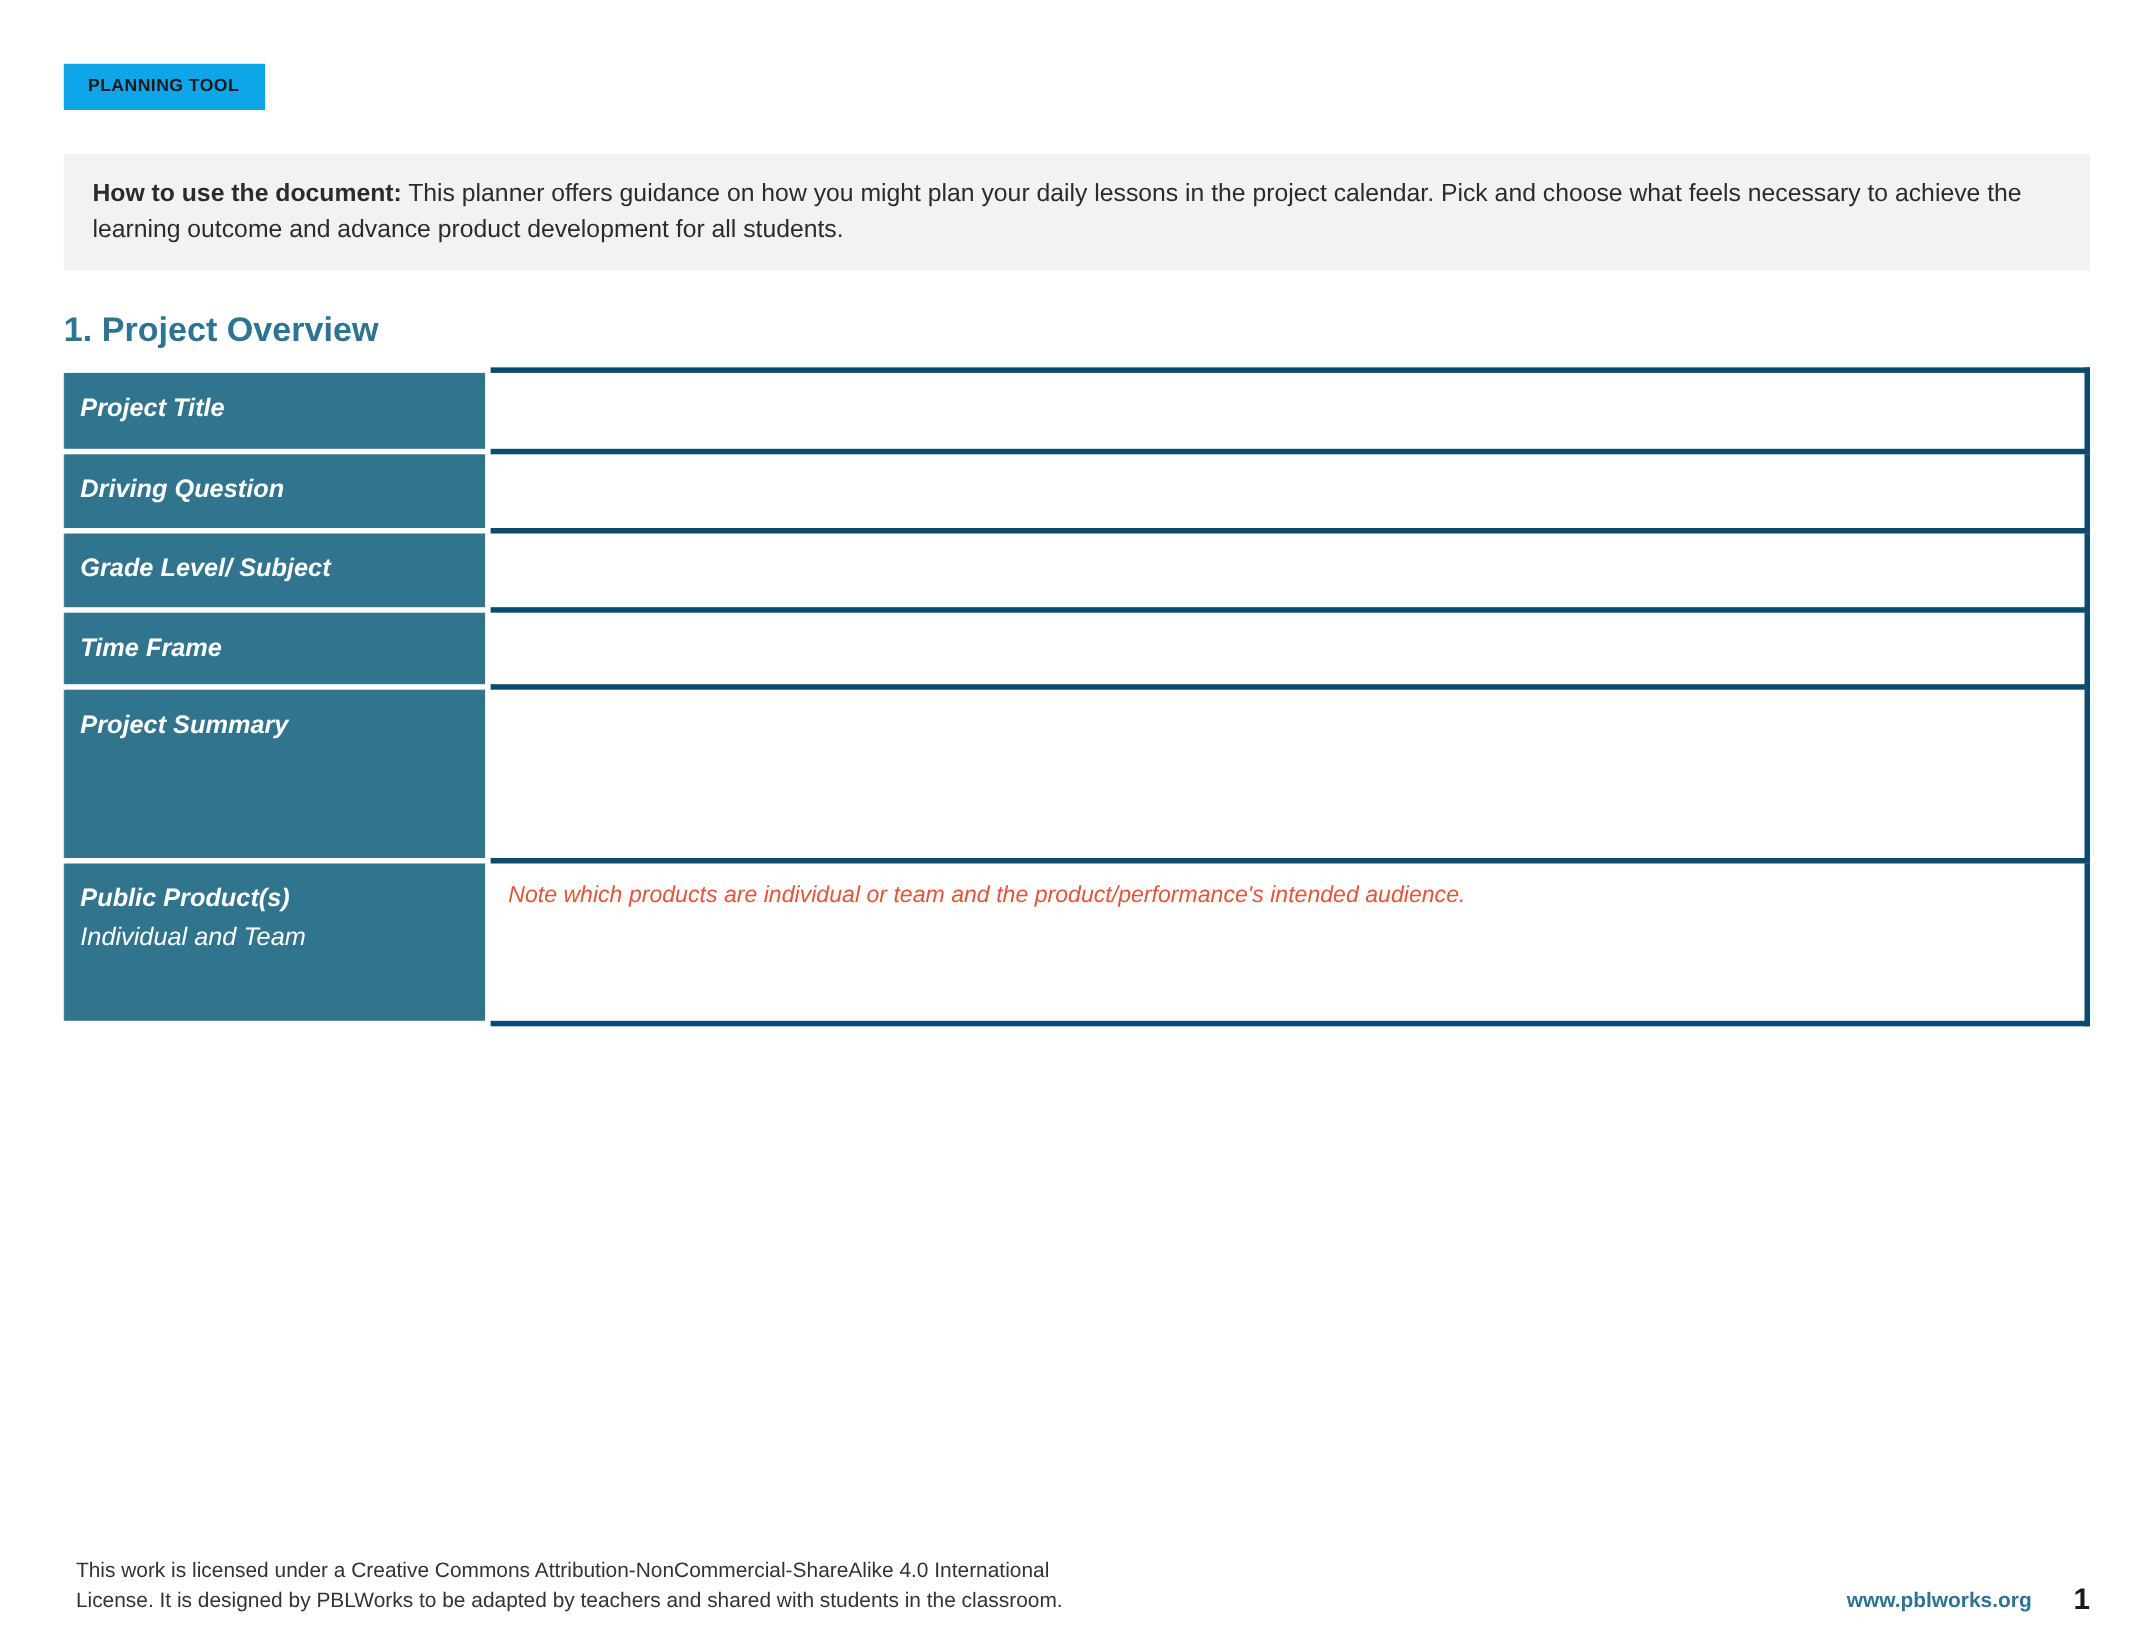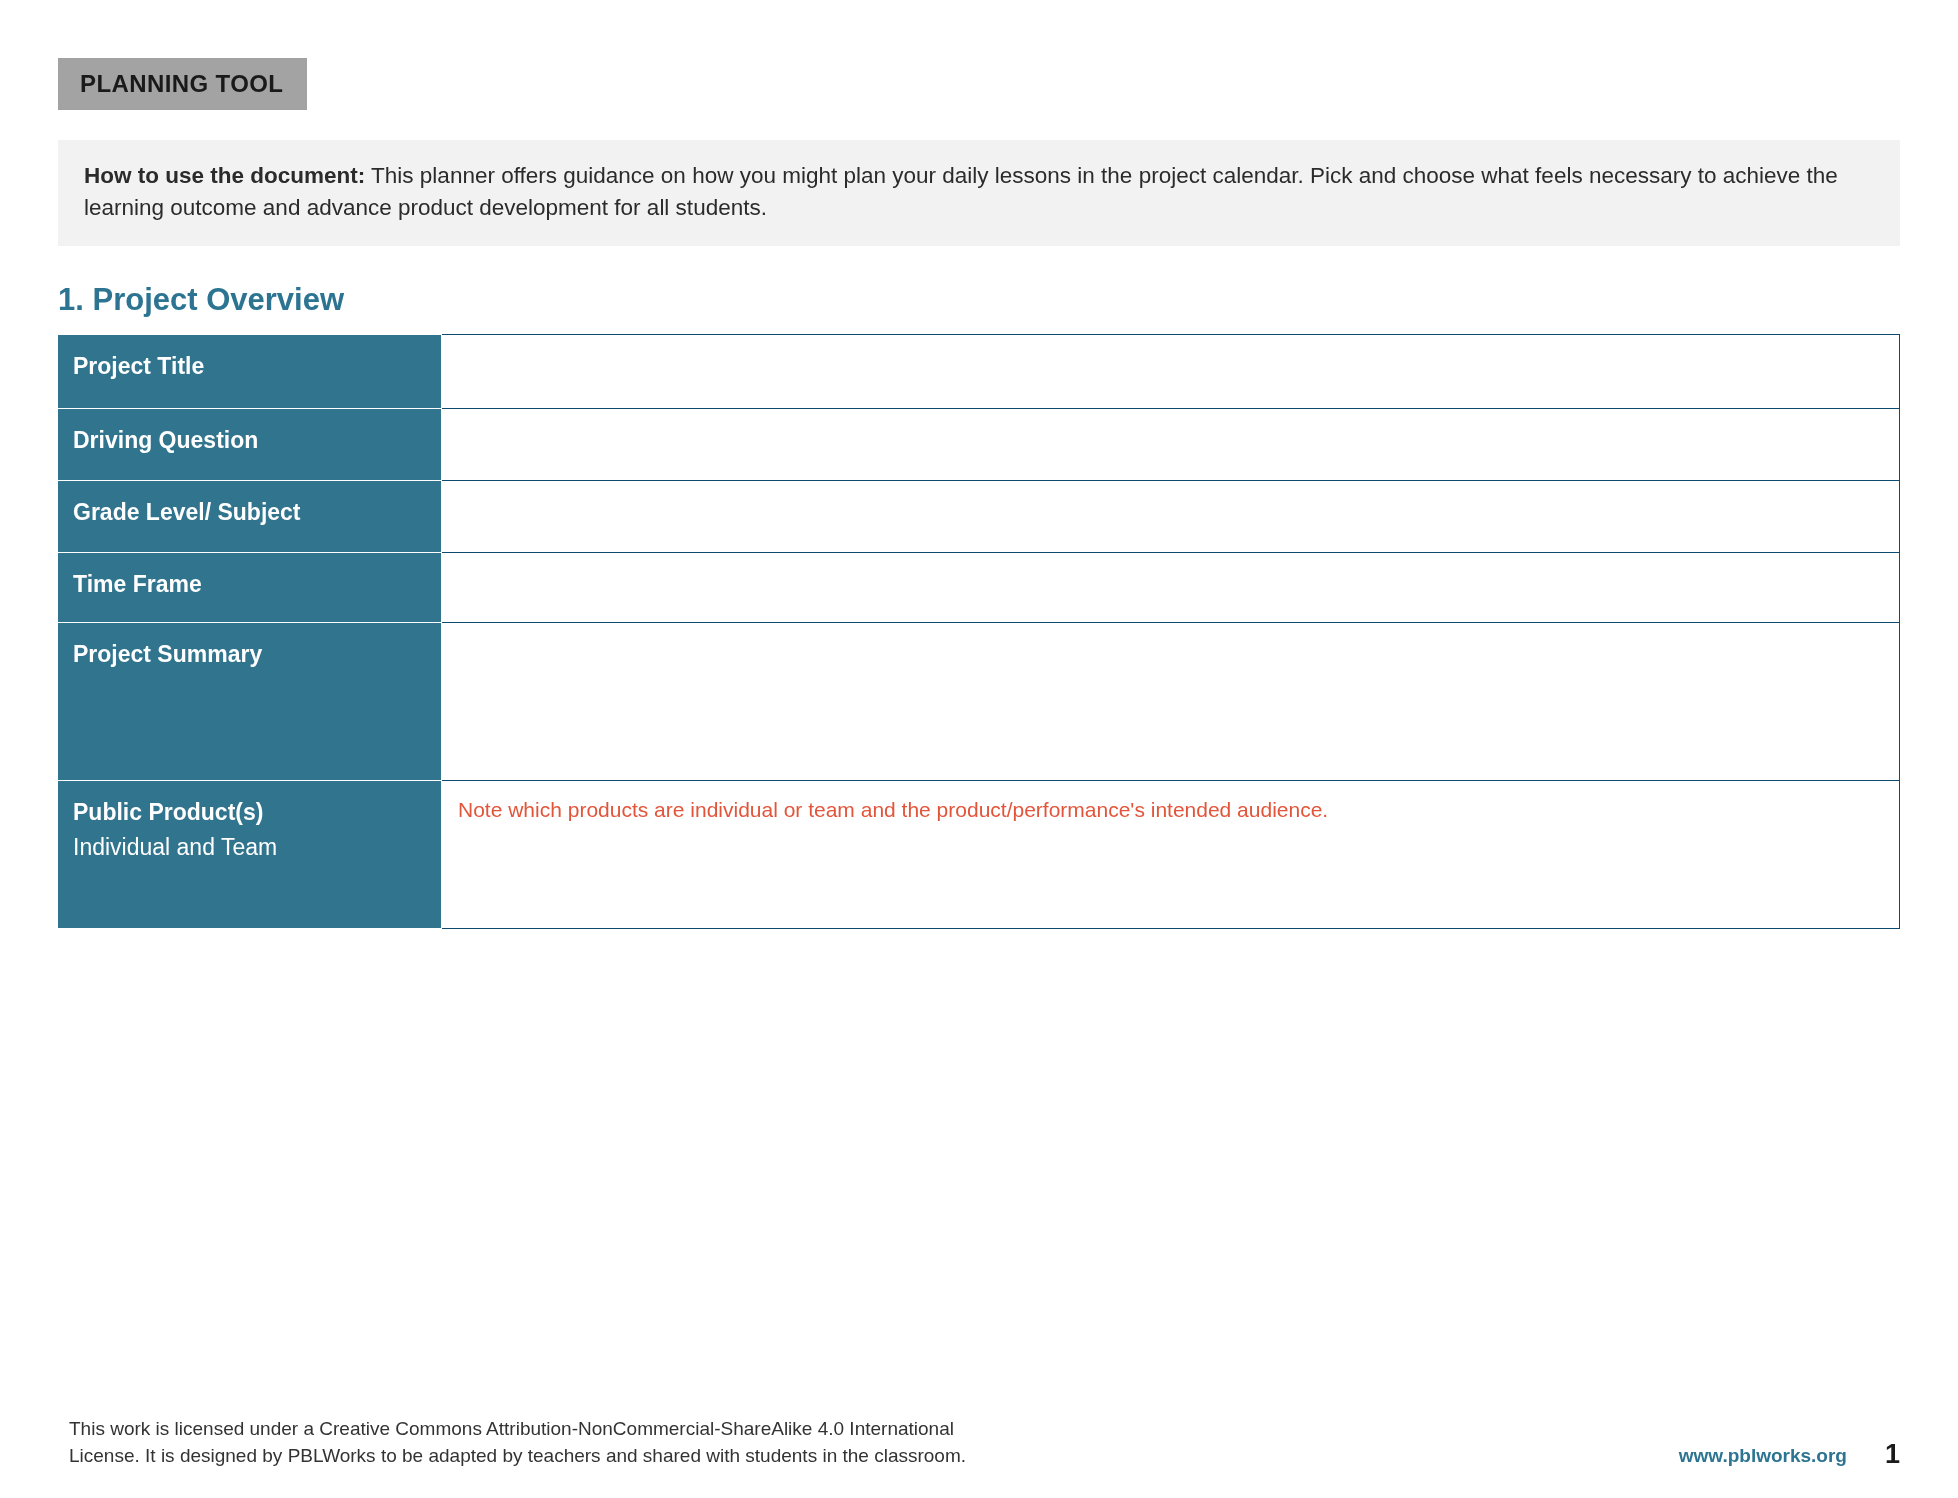--- a/index.html
+++ b/index.html
@@ -25,24 +25,24 @@
 
   
   .header {
     position: relative;
     height: 140px;
   }
   .badge {
     position: absolute;
     left: 0;
     top: 58px;
-    background: #a3a3a3;
+    background: #0ea5e9;
     color: #1a1a1a;
     font-weight: bold;
-    font-size: 24px;
+    font-size: 16px;
     letter-spacing: 0.4px;
     padding: 12px 24px 12px 22px;
   }
   .logo-block {
     position: absolute;
     right: 0;
     top: 10px;
     text-align: right;
   }
   .logo-kicker {
@@ -125,23 +125,24 @@
     margin: 36px 0 16px 0;
   }
 
   
   .tbl {
     border-collapse: collapse;
     width: 1842px;
     table-layout: fixed;
   }
   .tbl td {
-    border: 1px solid #0c4a6e;
+    border: 5px solid #0c4a6e;
     vertical-align: top;
     padding: 0;
+    font-style: italic;
   }
   .lbl {
     width: 368px;
     background: #31748e;
     color: #ffffff;
     font-weight: bold;
     font-size: 23px;
     padding: 16px 0 16px 14px !important;
     line-height: 1.35;
     border-color: #ffffff !important;

